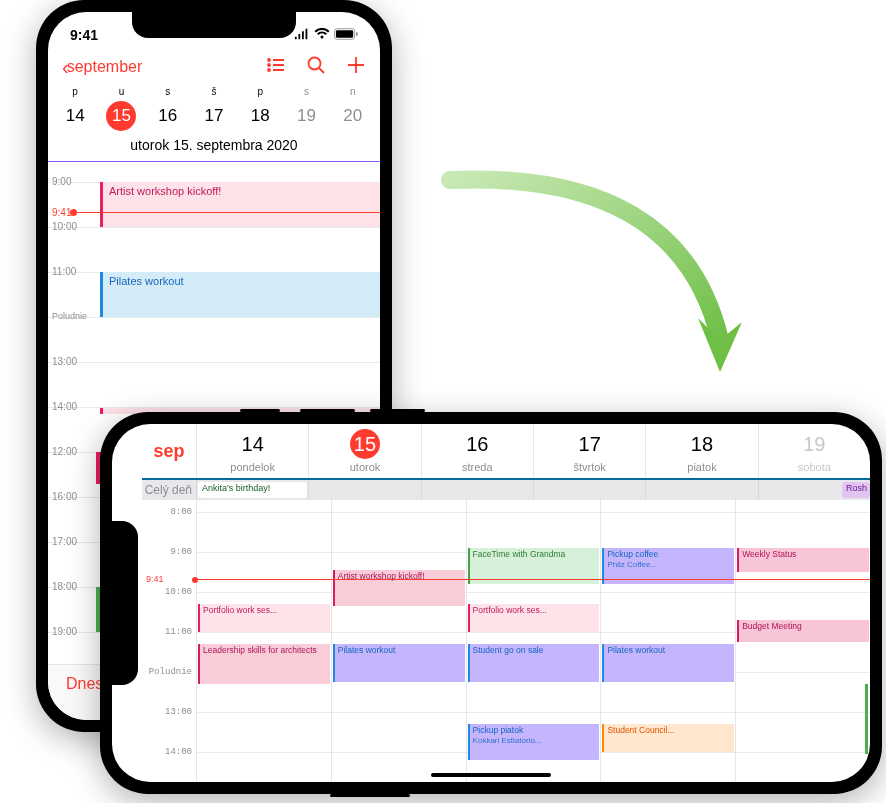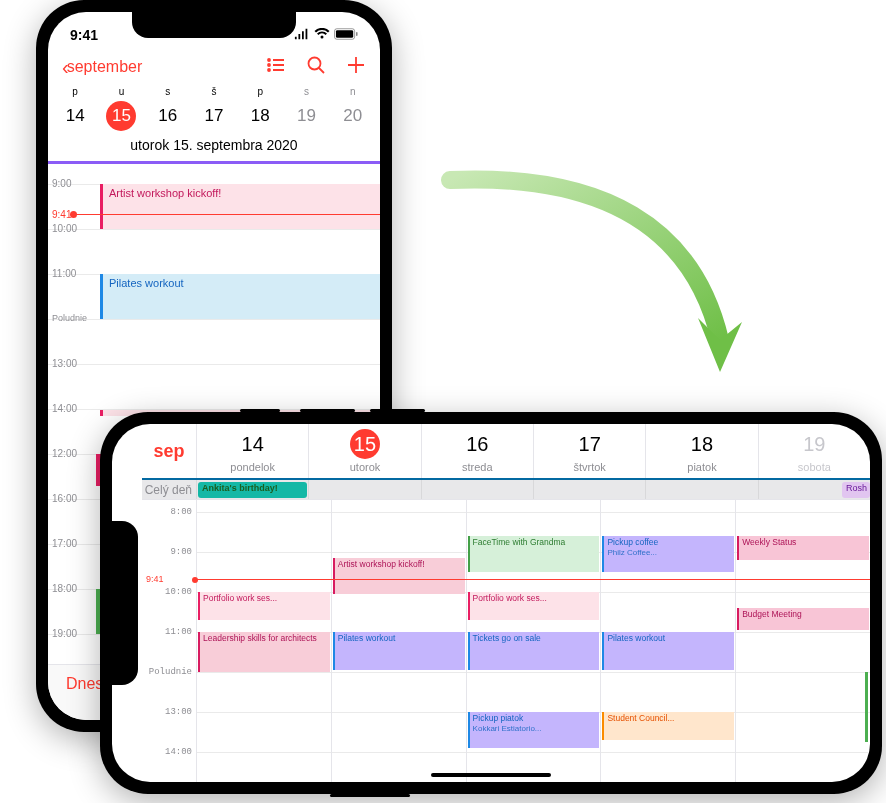--- a/index.html
+++ b/index.html
@@ -89,21 +89,21 @@
   line-height: 30px;
   margin: 0 auto;
   border-radius: 50%;
 }
 .wd-number.selected { background: #ff3b30; color: #fff; font-weight: 500; }
 .wd-number.weekend { color: #8e8e93; }
 .date-title {
   text-align: center;
   font-size: 14px;
   padding: 6px 0 8px;
-  border-bottom: 3px solid #8b5cf6;
+  border-bottom: 1px solid #8b5cf6;
 }
 
 
 .schedule {
   position: relative;
   height: 548px;
   overflow: hidden;
 }
 .hour-row {
   position: absolute;
@@ -284,21 +284,21 @@
   left: 1px;
   right: 1px;
   top: 2px;
   height: 16px;
   font-size: 9px;
   padding: 1px 4px;
   border-radius: 3px;
   overflow: hidden;
   white-space: nowrap;
 }
-.allday-event.green { background: #14b8a6; color: #1b5e20; font-weight: bold; }
+.allday-event.green { background: #ffffff; color: #1b5e20; }
 .allday-event.purple { background: #e1c5f0; color: #6a1b9a; }
 
 
 .week-grid {
   position: relative;
   height: 282px;
   margin-left: 30px;
   display: flex;
   overflow: hidden;
 }
@@ -357,20 +357,21 @@
 
 .wevent {
   position: absolute;
   left: 1px;
   right: 1px;
   padding: 2px 3px;
   font-size: 8.5px;
   border-left: 2px solid;
   overflow: hidden;
   line-height: 1.15;
+  margin-top: 12px;
 }
 .wevent .sub { display: block; font-size: 8px; opacity: 0.85; }
 .wevent.yellow { background: #fff4cc; border-color: #f9a825; color: #7a5c00; }
 .wevent.pink { background: #fde2e8; border-color: #e91e63; color: #c2185b; }
 .wevent.dpink { background: #f8cdd8; border-color: #d81b60; color: #ad1457; }
 .wevent.blue { background: #c4b5fd; border-color: #1e88e5; color: #1565c0; }
 .wevent.green { background: #d6f0d9; border-color: #43a047; color: #2e7d32; }
 .wevent.orange { background: #ffe6cc; border-color: #fb8c00; color: #e65100; }
 .wevent.dpink2 { background: #f8c5d6; border-color: #d81b60; color: #ad1457; }
 .wevent.greenbar { background: transparent; border-left: 3px solid #4caf50; }
@@ -638,21 +639,21 @@
         </div>
 
         <div class="grid-col">
           <div class="wevent dpink" style="top:58px;height:36px">Artist workshop kickoff!</div>
           <div class="wevent blue" style="top:132px;height:38px">Pilates workout</div>
         </div>
 
         <div class="grid-col">
           <div class="wevent green" style="top:36px;height:36px">FaceTime with Grandma</div>
           <div class="wevent pink" style="top:92px;height:28px">Portfolio work ses...</div>
-          <div class="wevent blue" style="top:132px;height:38px">Tickets go on sale</div>
+          <div class="wevent blue" style="top:132px;height:38px">Student go on sale</div>
           <div class="wevent blue" style="top:212px;height:36px"><span>Pickup piatok</span><span class="sub">Kokkari Estiatorio...</span></div>
         </div>
 
         <div class="grid-col">
           <div class="wevent blue" style="top:36px;height:36px"><span>Pickup coffee</span><span class="sub">Philz Coffee...</span></div>
           <div class="wevent blue" style="top:132px;height:38px">Pilates workout</div>
           <div class="wevent orange" style="top:212px;height:28px">Student Council...</div>
         </div>
 
         <div class="grid-col">

